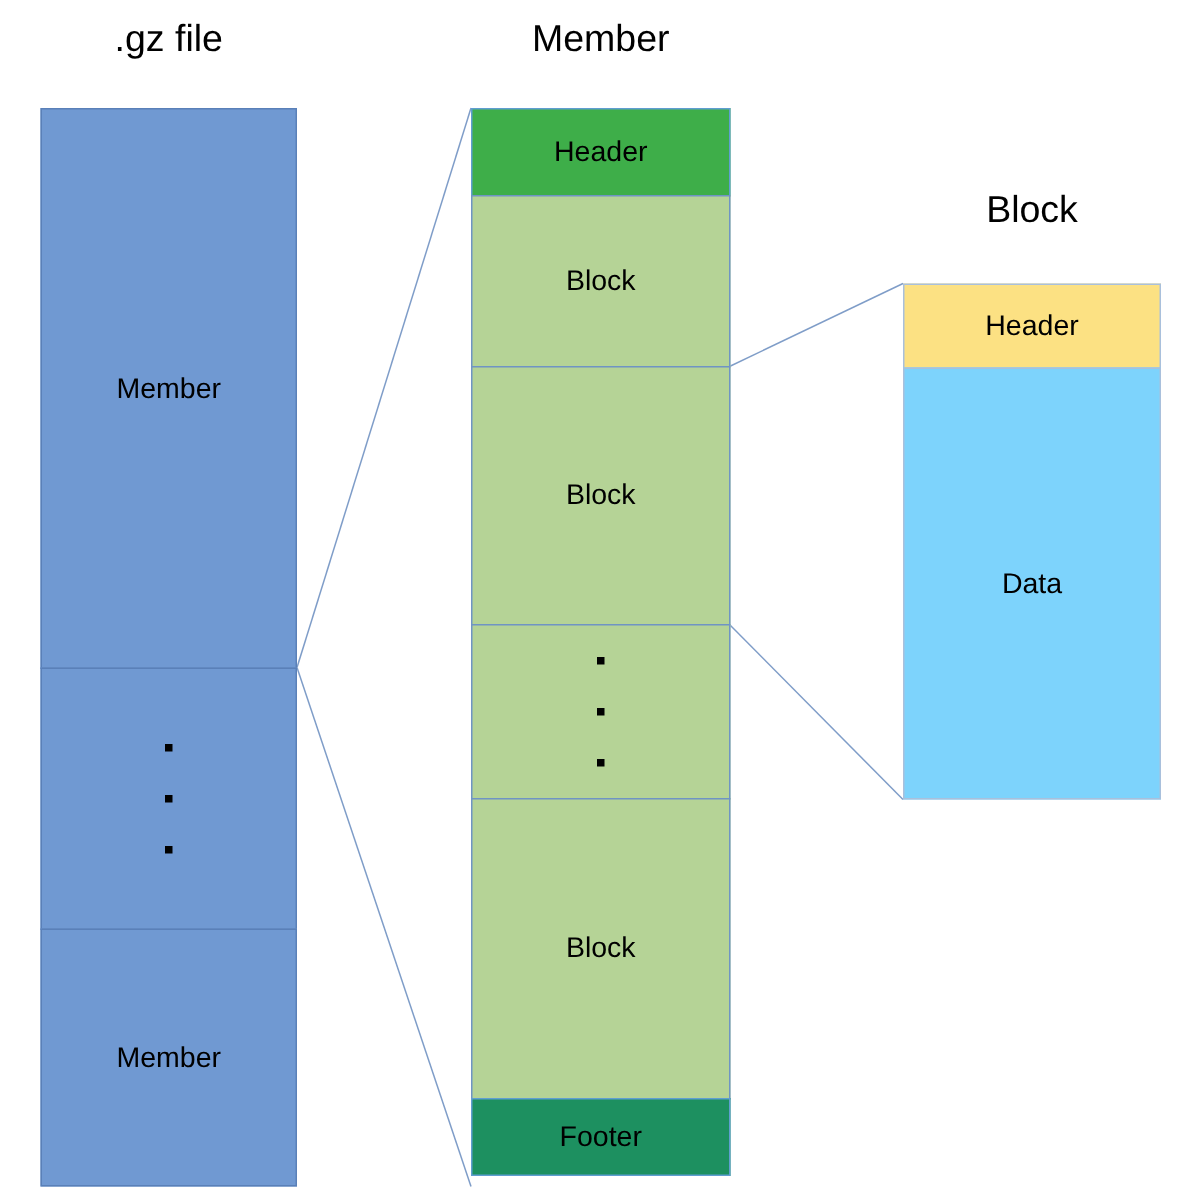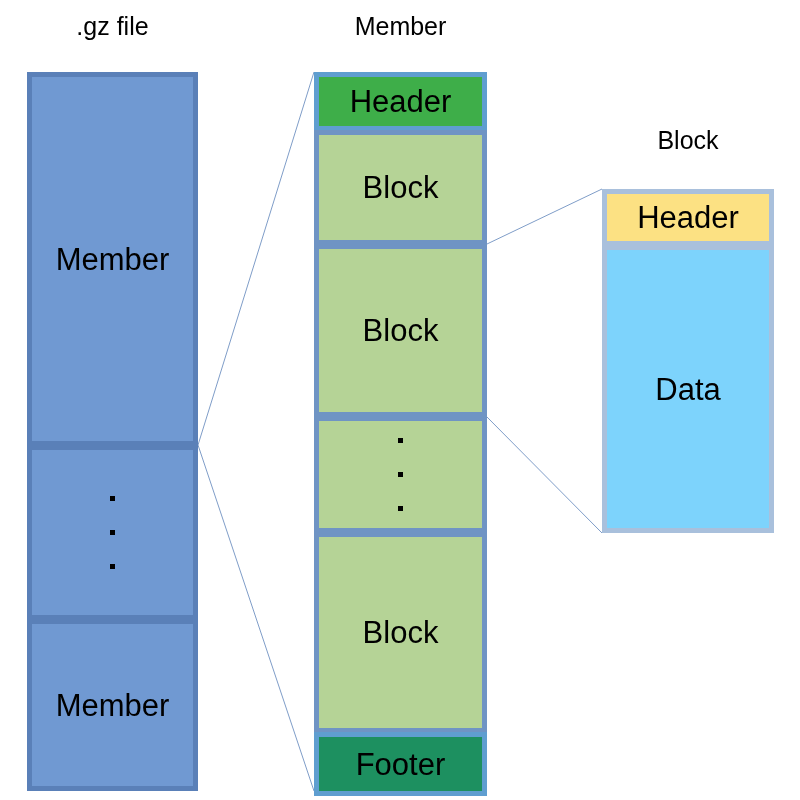--- a/index.html
+++ b/index.html
@@ -38,24 +38,24 @@
   .stack {
     position: absolute;
     box-sizing: border-box;
   }
 
   .cell {
     box-sizing: border-box;
     display: flex;
     align-items: center;
     justify-content: center;
-    font-size: 31px;
+    font-size: 19px;
     line-height: 1;
     color: #000000;
-    border: 5px solid #be185d;
+    border: 1px solid #be185d;
     margin-bottom: -1px;
     position: relative;
     overflow: hidden;
   }
 
   .cell:last-child { margin-bottom: 0; }
 
   
   .cell.blue       { background: #7099d2; border-color: #5a80b8; }
   .cell.green-dark { background: #3eae49; border-color: #5f9ed0; }
@@ -141,21 +141,21 @@
     <div class="cell green-light dots" style="height:117px;">
       <span class="dot"></span>
       <span class="dot"></span>
       <span class="dot"></span>
     </div>
 
     <div class="cell green-light" style="height:201px;">
       <span>Block</span>
     </div>
 
-    <div class="cell green-foot" style="height:64px;text-align:right;">
+    <div class="cell green-foot" style="height:52px;text-align:right;">
       <span>Footer</span>
     </div>
   </div>
 
   <div class="col-title" style="left:602px; top:128px; width:172px;">Block</div>
 
   <div class="stack" style="left:602px; top:189px; width:172px; height:345px;">
 
     <div class="cell yellow" style="height:57px;">
       <span>Header</span>

